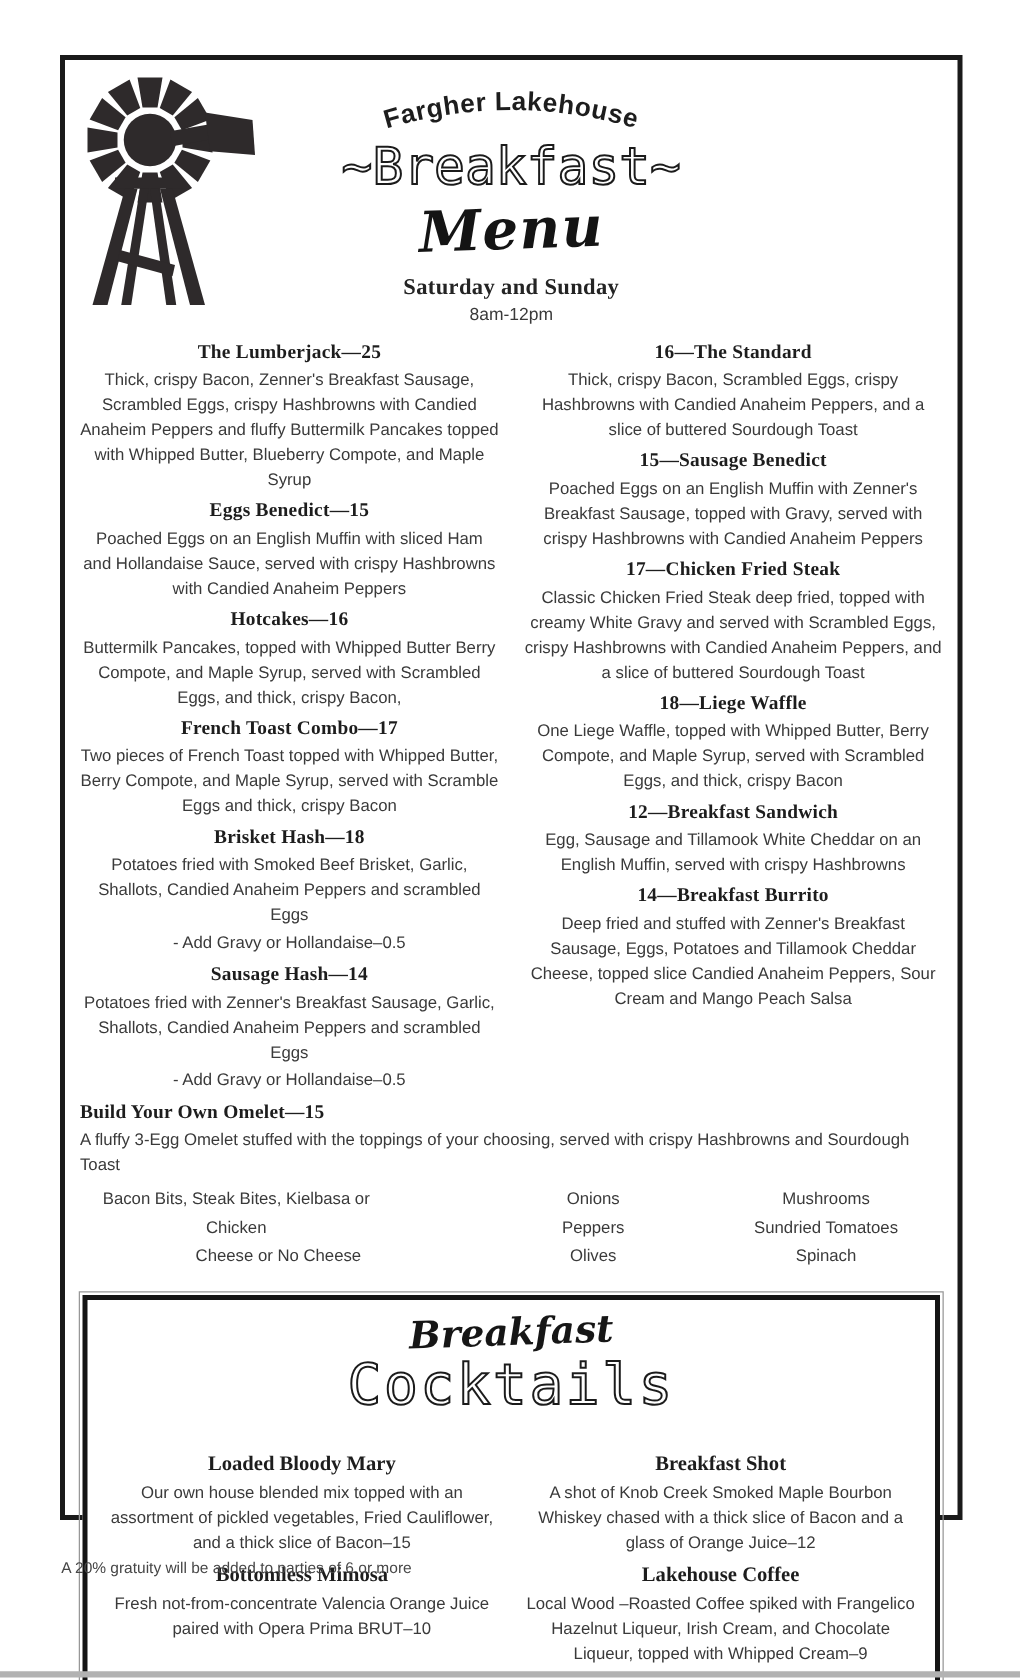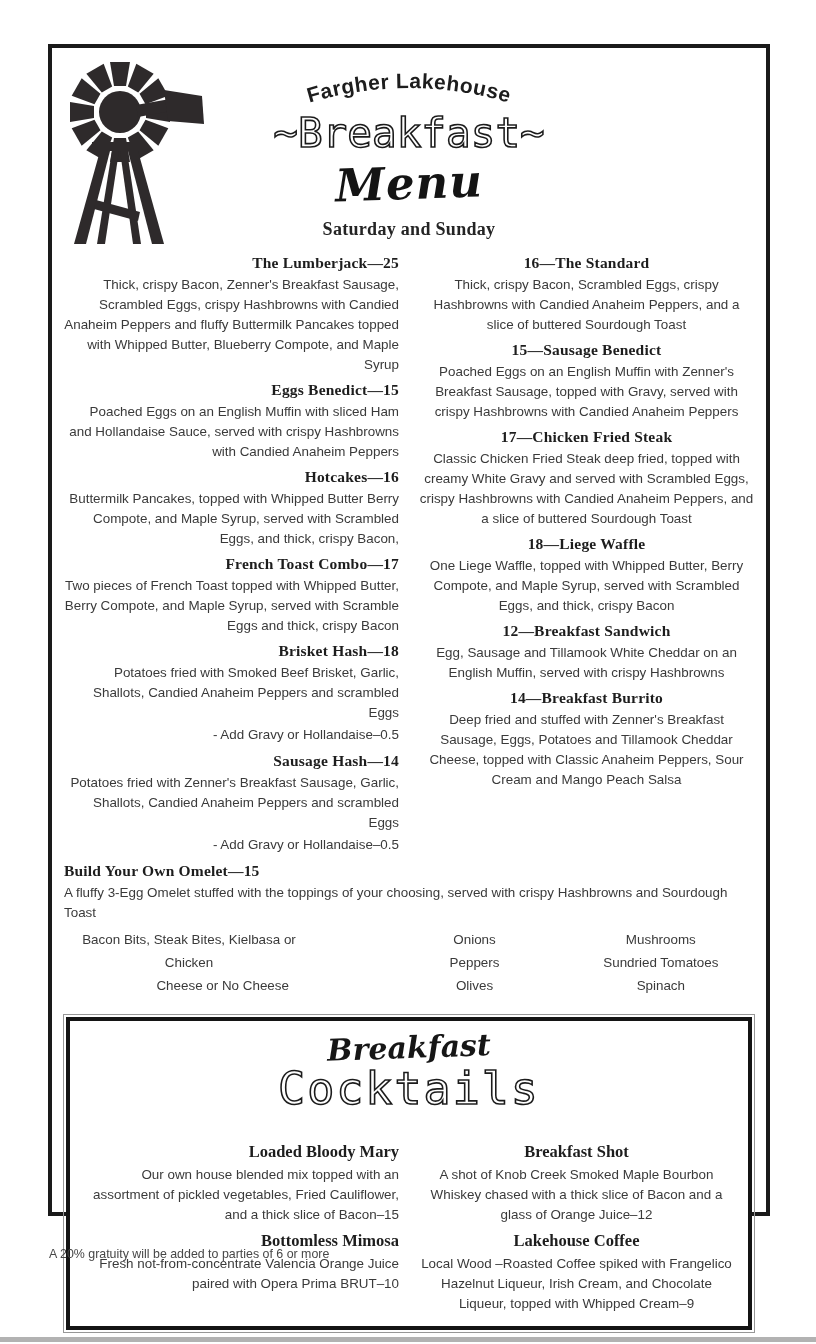--- a/index.html
+++ b/index.html
@@ -25,21 +25,21 @@
     transform:rotate(-2deg); margin-top:2px;
   }
   .days {
     font-family:"Liberation Serif", serif; font-weight:600; font-size:18px;
     color:#242424; margin-top:12px; letter-spacing:0.3px;
   }
   .hours { font-size:14px; color:#3a3a3a; margin-top:3px; }
 
   .menu-cols { display:flex; gap:20px; padding:8px 12px 0 12px; }
   .col { flex:1; min-width:0; }
-  .col-left { text-align:right; }
+  .col-left { text-align:center; }
   .col-right { text-align:center; }
 
   .item-name {
     font-family:"Liberation Serif", serif; font-weight:600; font-size:15.5px;
     color:#1d1d1d; margin:6px 0 3px 0; letter-spacing:0.2px;
   }
   .item-desc { font-size:13.4px; line-height:20px; color:#3a3a3a; margin:0; }
   .item-addon { font-size:13.4px; line-height:23px; color:#3a3a3a; margin:0; }
 
   .omelet { padding:0 12px; }
@@ -112,20 +112,21 @@
         </defs>
       <text font-family="Liberation Sans, sans-serif" font-weight="bold" font-size="21" letter-spacing="0.5" fill="#1d1d1d">
         <textPath href="#arc" startOffset="50%" text-anchor="middle">Fargher Lakehouse</textPath>
       </text>
     </svg>
     <svg class="outline-svg" width="310" height="50" viewBox="0 0 310 50">
       <text x="155" y="39" text-anchor="middle" font-family="DejaVu Sans Mono, monospace" font-size="41" fill="#ffffff" stroke="#1b1b1b" stroke-width="1.6">~Breakfast~</text>
     </svg>
     <div class="menu-script">Menu</div>
     <div class="days">Saturday and Sunday</div>
+    <div class="hours">8am-12pm</div>
   </div>
 
   <div class="menu-cols">
     <div class="col col-left">
       <div>
         <h3 class="item-name">The Lumberjack—25</h3>
         <p class="item-desc">Thick, crispy Bacon, Zenner's Breakfast Sausage, Scrambled Eggs, crispy Hashbrowns with Candied Anaheim Peppers and fluffy Buttermilk Pancakes topped with Whipped Butter, Blueberry Compote, and Maple Syrup</p>
       </div>
       <div>
         <h3 class="item-name">Eggs Benedict—15</h3>
@@ -166,21 +167,21 @@
       <div>
         <h3 class="item-name">18—Liege Waffle</h3>
         <p class="item-desc">One Liege Waffle, topped with Whipped Butter, Berry Compote, and Maple Syrup, served with Scrambled Eggs, and thick, crispy Bacon</p>
       </div>
       <div>
         <h3 class="item-name">12—Breakfast Sandwich</h3>
         <p class="item-desc">Egg, Sausage and Tillamook White Cheddar on an English Muffin, served with crispy Hashbrowns</p>
       </div>
       <div>
         <h3 class="item-name">14—Breakfast Burrito</h3>
-        <p class="item-desc">Deep fried and stuffed with Zenner's Breakfast Sausage, Eggs, Potatoes and Tillamook Cheddar Cheese, topped with Classic Anaheim Peppers, Sour Cream and Mango Peach Salsa</p>
+        <p class="item-desc">Deep fried and stuffed with Zenner's Breakfast Sausage, Eggs, Potatoes and Tillamook Cheddar Cheese, topped slice Candied Anaheim Peppers, Sour Cream and Mango Peach Salsa</p>
       </div>
     </div>
   </div>
 
   <div class="omelet">
     <h3 class="item-name">Build Your Own Omelet—15</h3>
     <p class="item-desc">A fluffy 3-Egg Omelet stuffed with the toppings of your choosing, served with crispy Hashbrowns and Sourdough Toast</p>
   </div>
   <div class="toppings">
     <div class="topping-cell">

